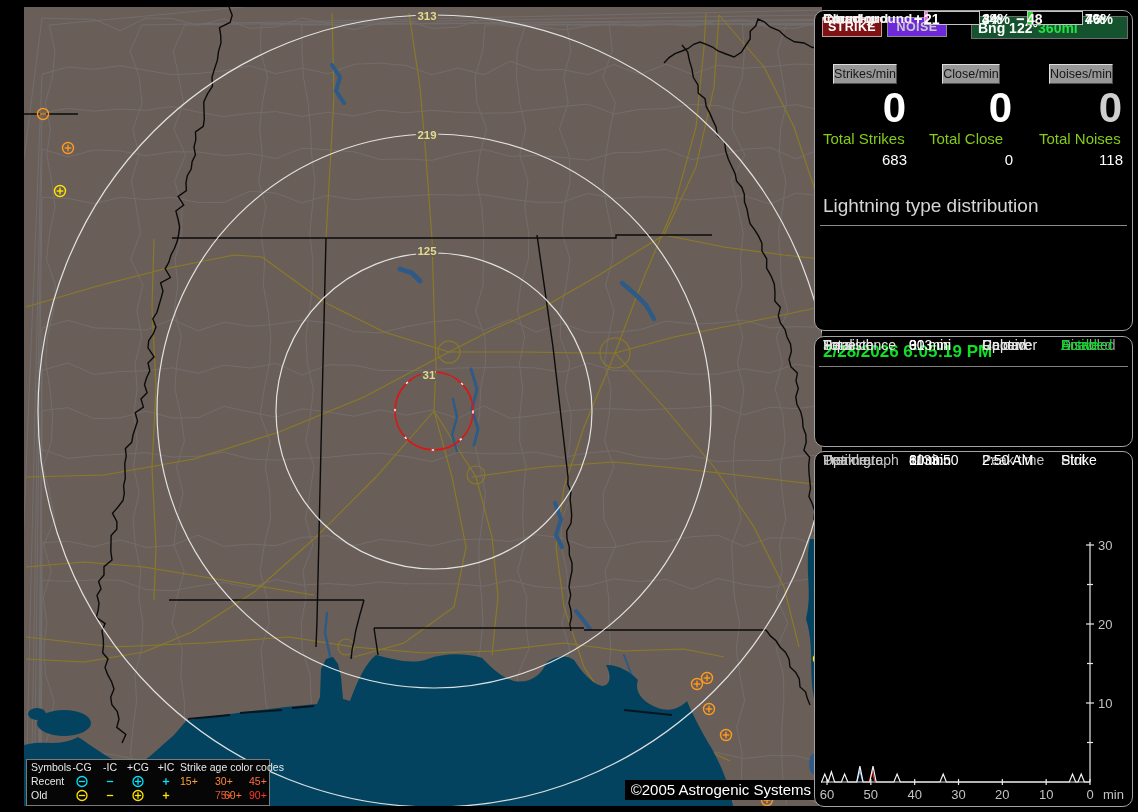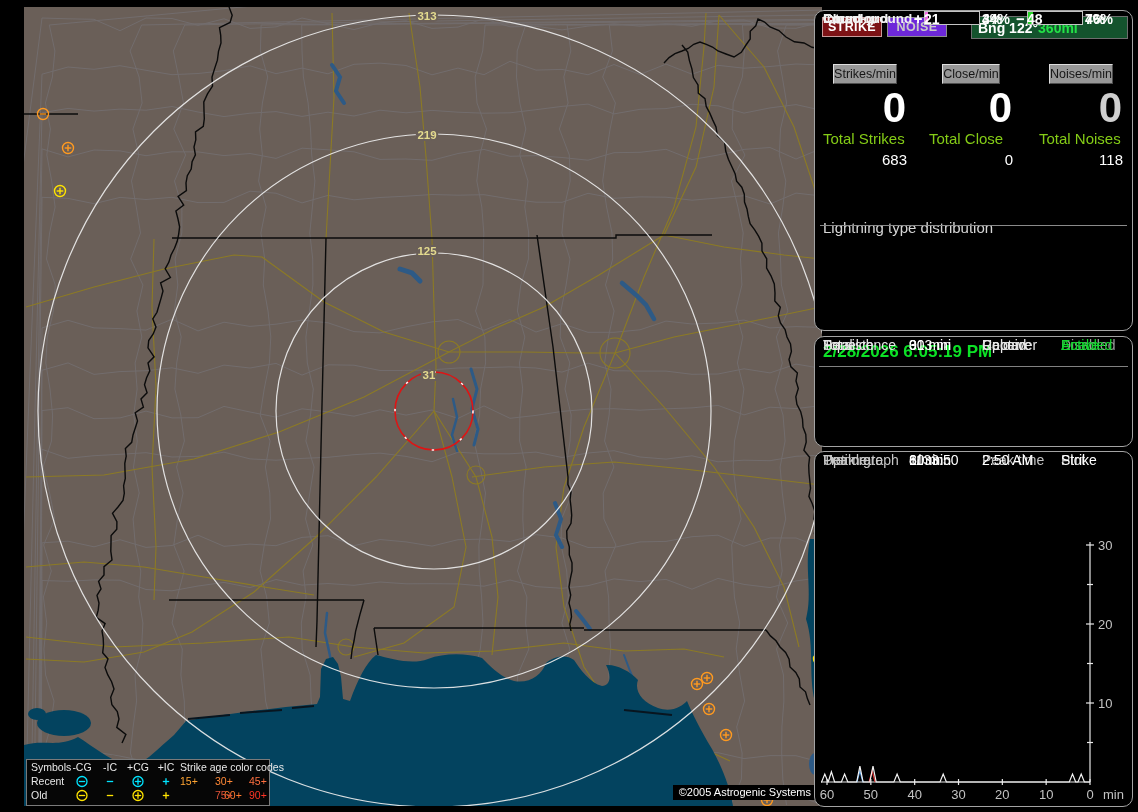--- a/index.html
+++ b/index.html
@@ -11,42 +11,42 @@
   #legend{position:absolute;left:2px;top:752px;width:242px;height:45px;background:#060606;
     border:1px solid #7a7a7a;font-size:10.5px;color:#e8e8e8;}
   #legend .lg-row{position:absolute;left:0;width:100%;height:13px;}
   #legend .lg-r0{top:1px}#legend .lg-r1{top:15px}#legend .lg-r2{top:29px}
   #legend span{position:absolute;white-space:nowrap;}
   .lg-c0{left:4px}.lg-c1{left:42px;width:26px;text-align:center}.lg-c2{left:70px;width:26px;text-align:center}
   .lg-c3{left:98px;width:26px;text-align:center}.lg-c4{left:126px;width:26px;text-align:center}
   .lg-agehead{left:153px}.lg-a0{left:153px}.lg-a1{left:188px}.lg-a2{left:222px}
   .lg-sym svg{display:block;margin:0 auto;}
   #copyright{position:absolute;right:5px;bottom:6px;background:#000;color:#fff;
-    font-size:11px;padding:1px 6px 2px 6px;white-space:nowrap;}
+    font-size:15px;padding:1px 6px 2px 6px;white-space:nowrap;}
   
   .sec{position:absolute;background:#000;border:1px solid #a3a3a3;border-radius:10px;}
   #sec1{left:814px;top:10px;width:317px;height:319px;}
   #sec2{left:814px;top:336px;width:317px;height:109px;}
   #sec3{left:814px;top:451px;width:317px;height:354px;}
   .tbtn{position:absolute;top:6px;height:20px;width:60px;font:bold 12.5px "Liberation Sans",sans-serif;
     display:flex;align-items:center;justify-content:center;letter-spacing:.4px;cursor:default;padding:0;}
   #btn-strike{left:7px;background:#7d1215;color:#fff;border:1px solid #c79a9a;}
   #btn-noise{left:72px;background:#6d28d9;color:#c9c9c9;border:1px solid #8d8d8d;}
   #bng{position:absolute;right:4px;top:5px;width:143px;height:21px;background:#14532d;border:1px solid #6e6e6e;
     display:flex;align-items:center;justify-content:flex-start;padding:0 6px;font:bold 14px "Liberation Sans",sans-serif;}
   #bng .b1{color:#fff}#bng .b2{color:#23e247}
   .ccol{position:absolute;top:53px;}
   .c0{left:8px;width:84px}.c1{left:114px;width:84px}.c2{left:224px;width:84px}
   .cbtn{display:block;margin:0 auto;background:#979797;border:1px solid;border-color:#dedede #4e4e4e #4e4e4e #dedede;
     color:#161616;font:12.5px "Liberation Sans",sans-serif;padding:2px 0;white-space:nowrap;}
   .czero{font:bold 42px/1 "Liberation Sans",sans-serif;color:#fff;text-align:right;margin-top:3px;padding-right:1px;}
   .czero.dim{color:#cfcfcf;}
   .ctlabel{font-size:15px;color:#84cc16;margin-top:1px;white-space:nowrap;}
   .ctvalue{font-size:15px;color:#fff;text-align:right;margin-top:4px;}
-  #dist-title{position:absolute;left:8px;top:208px;font-size:15px;color:#d6d6d6;}
+  #dist-title{position:absolute;left:8px;top:184px;font-size:19px;color:#d6d6d6;}
   #dist-hr{position:absolute;left:5px;right:5px;top:214px;border-top:1px solid #8a8a8a;}
   .drow span{position:absolute;white-space:nowrap;}
   .dlabel{left:8px;font:bold 13.5px "Liberation Sans",sans-serif;color:#f2f2f2;}
   .dsign1{left:99px;font:bold 14px "Liberation Sans",sans-serif;color:#fff;}
   .dsign2{left:201px;font:bold 14px "Liberation Sans",sans-serif;color:#fff;}
   .dbar{position:absolute;width:54px;height:12px;border:1px solid #c4c4c4;background:#000;}
   .dbar1{left:109px}.dbar2{left:212px}
   .dbar i{display:block;height:100%;}
   .dpct1{left:167px;font:bold 14px "Liberation Sans",sans-serif;color:#fff;}
   .dpct2{left:270px;font:bold 14px "Liberation Sans",sans-serif;color:#fff;}

